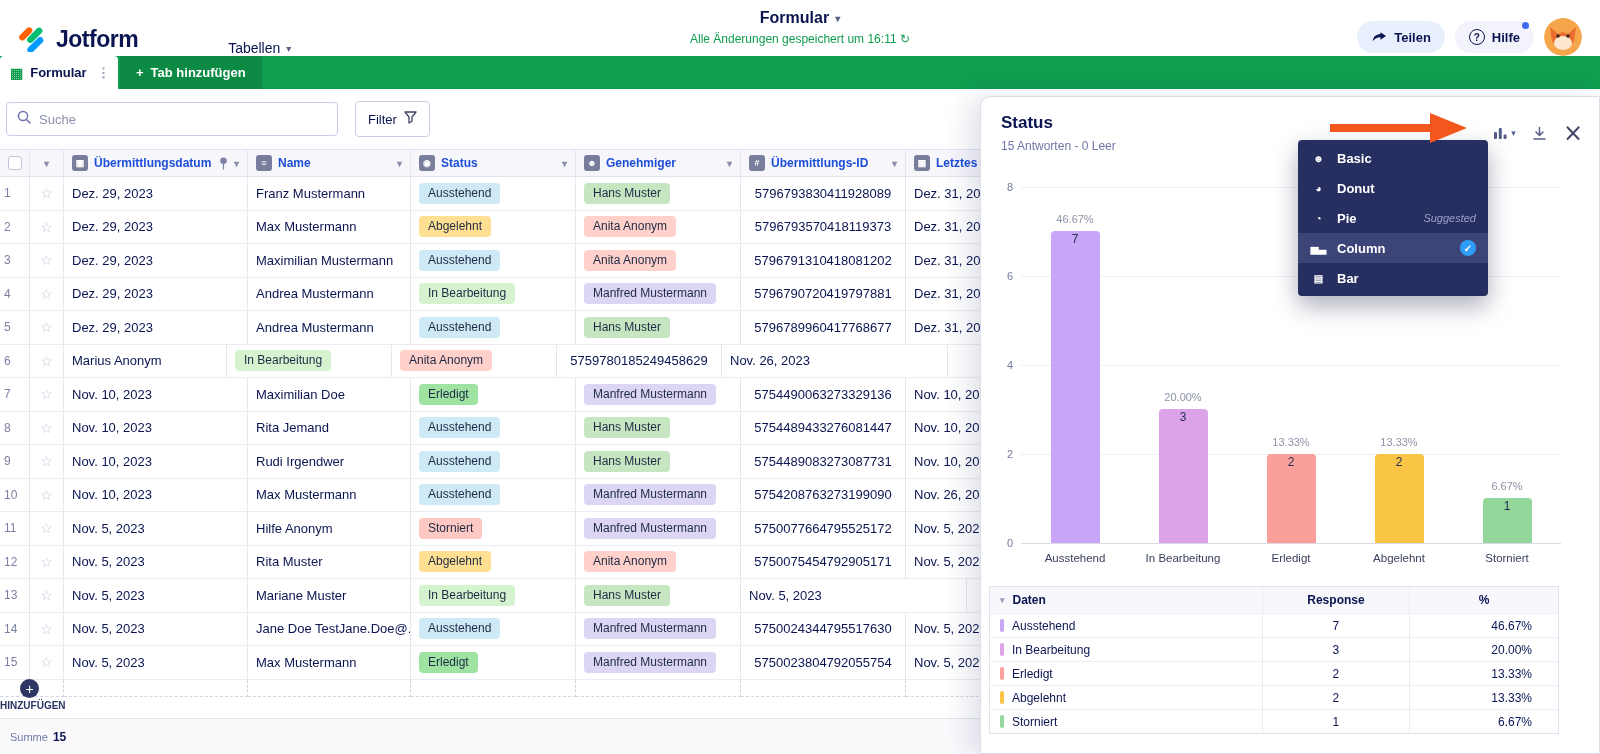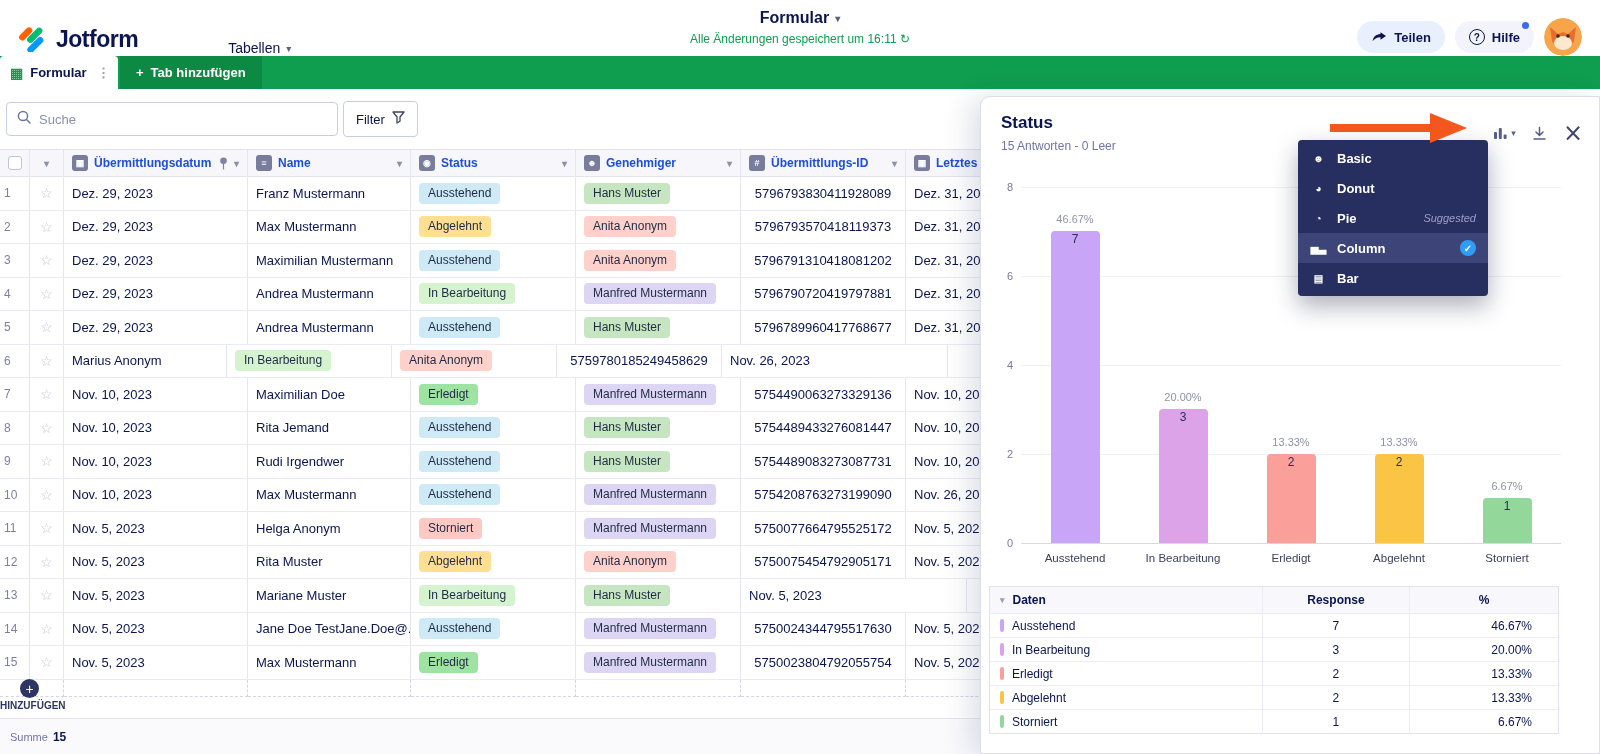--- a/index.html
+++ b/index.html
@@ -31,21 +31,21 @@
   .tabbar { height:33px; background:#0f9d4f; display:flex; align-items:stretch; }
   .tab-active { width:118px; background:#fff; display:flex; align-items:center; gap:7px; padding:0 8px 0 10px; border-radius:4px 4px 0 0; font-size:13px; font-weight:bold; cursor:pointer; }
   .tab-grid { color:#0f9d4f; font-size:14px; line-height:1; }
   .tab-dots { margin-left:auto; color:#9aa0b5; font-size:13px; font-weight:bold; cursor:pointer; }
   .tab-add { margin-left:2px; background:#0c8a44; color:#fff; font-size:13px; font-weight:bold; display:flex; align-items:center; gap:7px; padding:0 16px; cursor:pointer; }
   
   .toolbar { padding:12px 0 12px 6px; display:flex; align-items:center; background:#fff; }
   .search { width:332px; height:34px; border:1px solid #c8cde4; border-radius:4px; display:flex; align-items:center; padding:0 10px; gap:8px; background:#fff; }
   .search input { border:none; outline:none; font-size:13px; color:#0a1551; flex:1; font-family:inherit; background:transparent; }
   .search input::placeholder { color:#8b90ad; }
-  .filterbtn { height:36px; border:1px solid #c8cde4; border-radius:4px; margin-left:5px; display:flex; align-items:center; padding:0 12px; gap:7px; font-size:13px; background:#fff; cursor:pointer; color:#0a1551; }
+  .filterbtn { height:36px; border:1px solid #c8cde4; border-radius:4px; margin-left:17px; display:flex; align-items:center; padding:0 12px; gap:7px; font-size:13px; background:#fff; cursor:pointer; color:#0a1551; }
   
   .tablewrap { position:relative; }
   .thead, .trow, .addrow { display:flex; width:1132px; }
   .thead { height:28px; background:#f6f6fb; border-top:1px solid #e3e3ee; border-bottom:1px solid #e3e3ee; font-size:12px; font-weight:bold; }
   .cell { border-right:1px solid #e6e6f0; display:flex; align-items:center; padding:0 8px; overflow:hidden; white-space:nowrap; height:100%; }
   .hcell { gap:6px; }
   .hlbl { flex:1; overflow:hidden; text-overflow:ellipsis; font-weight:bold; color:#1d4ed8; }
   .colicon { width:16px; height:16px; border-radius:3px; background:#787d9c; color:#fff; font-size:9px; display:flex; align-items:center; justify-content:center; flex:none; }
   .chev { color:#8b90ad; font-size:10px; flex:none; }
   .pin { display:flex; align-items:center; flex:none; }
@@ -381,21 +381,21 @@
         <div class="cell w5">
           <div class="badge" style="background: rgb(220, 214, 244);">Manfred Mustermann</div>
         </div>
         <div class="cell w6 idcell">5754208763273199090</div>
         <div class="cell w7">Nov. 26, 2023</div>
       </div>
       <div class="trow">
         <div class="cell w0 rownum">11</div>
         <div class="cell w1 starcell">☆</div>
         <div class="cell w2">Nov. 5, 2023</div>
-        <div class="cell w3">Helga Anonym</div>
+        <div class="cell w3">Hilfe Anonym</div>
         <div class="cell w4">
           <div class="badge" style="background: rgb(255, 201, 195);">Storniert</div>
         </div>
         <div class="cell w5">
           <div class="badge" style="background: rgb(220, 214, 244);">Manfred Mustermann</div>
         </div>
         <div class="cell w6 idcell">5750077664795525172</div>
         <div class="cell w7">Nov. 5, 2023</div>
       </div>
       <div class="trow">

